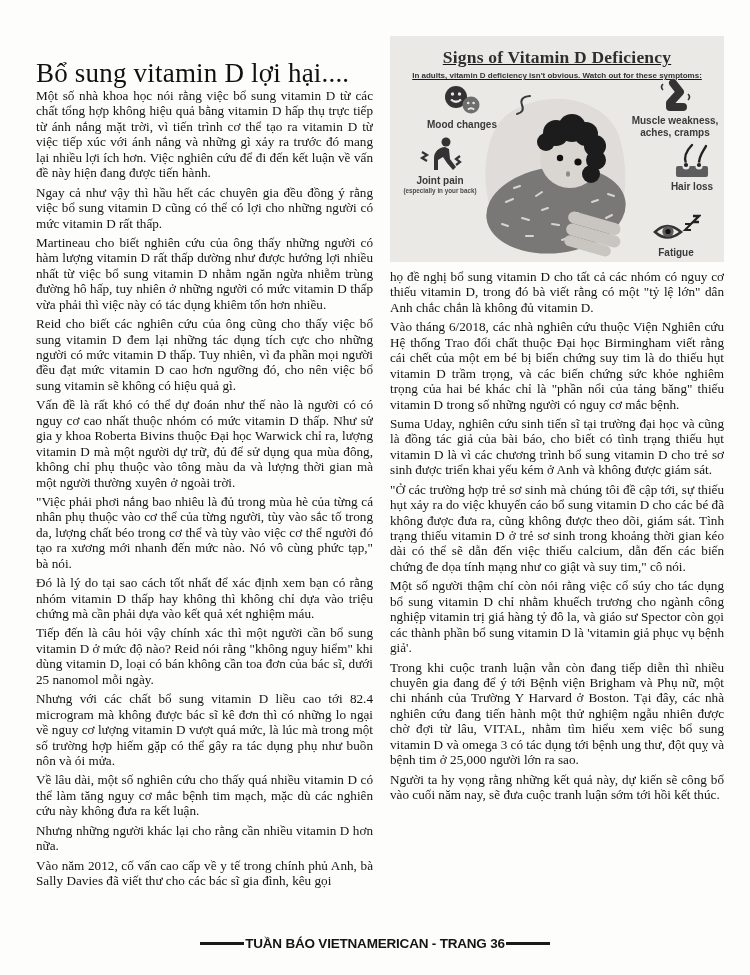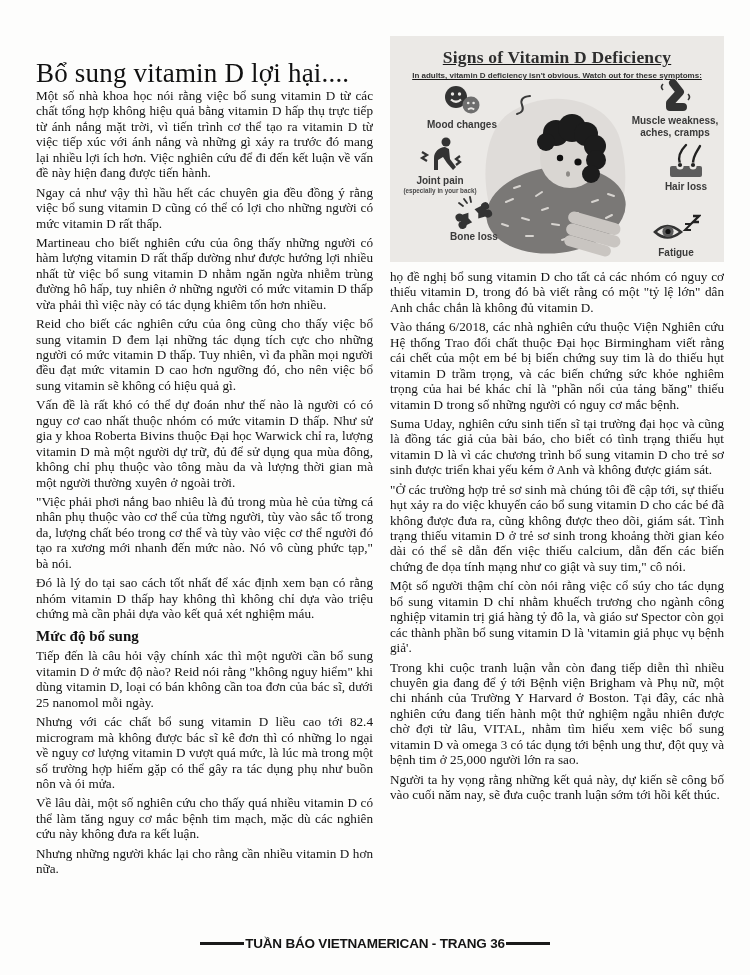--- a/index.html
+++ b/index.html
@@ -70,25 +70,25 @@
   <h1 class="article-title">Bổ sung vitamin D lợi hại....</h1>
 
   <div class="col col-left">
     <p>Một số nhà khoa học nói rằng việc bổ sung vitamin D từ các chất tổng hợp không hiệu quả bằng vitamin D hấp thụ trực tiếp từ ánh nắng mặt trời, vì tiến trình cơ thể tạo ra vitamin D từ việc tiếp xúc với ánh nắng và những gì xảy ra trước đó mang lại nhiều lợi ích hơn. Việc nghiên cứu để đi đến kết luận về vấn đề này hiện đang được tiến hành.</p>
     <p>Ngay cả như vậy thì hầu hết các chuyên gia đều đồng ý rằng việc bổ sung vitamin D cũng có thể có lợi cho những người có mức vitamin D rất thấp.</p>
     <p>Martineau cho biết nghiên cứu của ông thấy những người có hàm lượng vitamin D rất thấp dường như được hưởng lợi nhiều nhất từ việc bổ sung vitamin D nhằm ngăn ngừa nhiễm trùng đường hô hấp, tuy nhiên ở những người có mức vitamin D thấp vừa phải thì việc này có tác dụng khiêm tốn hơn nhiều.</p>
     <p>Reid cho biết các nghiên cứu của ông cũng cho thấy việc bổ sung vitamin D đem lại những tác dụng tích cực cho những người có mức vitamin D thấp. Tuy nhiên, vì đa phần mọi người đều đạt mức vitamin D cao hơn ngưỡng đó, cho nên việc bổ sung vitamin sẽ không có hiệu quả gì.</p>
     <p>Vấn đề là rất khó có thể dự đoán như thế nào là người có có nguy cơ cao nhất thuộc nhóm có mức vitamin D thấp. Như sử gia y khoa Roberta Bivins thuộc Đại học Warwick chỉ ra, lượng vitamin D mà một người dự trữ, đủ để sử dụng qua mùa đông, không chỉ phụ thuộc vào tông màu da và lượng thời gian mà một người thường xuyên ở ngoài trời.</p>
     <p>"Việc phải phơi nắng bao nhiêu là đủ trong mùa hè của từng cá nhân phụ thuộc vào cơ thể của từng người, tùy vào sắc tố trong da, lượng chất béo trong cơ thể và tùy vào việc cơ thể người đó tạo ra xương mới nhanh đến mức nào. Nó vô cùng phức tạp," bà nói.</p>
     <p>Đó là lý do tại sao cách tốt nhất để xác định xem bạn có rằng nhóm vitamin D thấp hay không thì không chỉ dựa vào triệu chứng mà cần phải dựa vào kết quả xét nghiệm máu.</p>
-    <div class="section-heading">Mức độ bổ sung</div>
     <p>Tiếp đến là câu hỏi vậy chính xác thì một người cần bổ sung vitamin D ở mức độ nào? Reid nói rằng "không nguy hiểm" khi dùng vitamin D, loại có bán không cần toa đơn của bác sĩ, dưới 25 nanomol mỗi ngày.</p>
     <p>Nhưng với các chất bổ sung vitamin D liều cao tới 82.4 microgram mà không được bác sĩ kê đơn thì có những lo ngại về nguy cơ lượng vitamin D vượt quá mức, là lúc mà trong một số trường hợp hiếm gặp có thể gây ra tác dụng phụ như buồn nôn và ói mửa.</p>
     <p>Về lâu dài, một số nghiên cứu cho thấy quá nhiều vitamin D có thể làm tăng nguy cơ mắc bệnh tim mạch, mặc dù các nghiên cứu này không đưa ra kết luận.</p>
     <p>Nhưng những người khác lại cho rằng cần nhiều vitamin D hơn nữa.</p>
+    <p>Vào năm 2012, cố vấn cao cấp về y tế trong chính phủ Anh, bà Sally Davies đã viết thư cho các bác sĩ gia đình, kêu gọi</p>
   </div>
 
   <div class="col col-right">
 
     <div class="infographic">
       <div class="ig-title">Signs of Vitamin D Deficiency</div>
       <div class="ig-subtitle">In adults, vitamin D deficiency isn't obvious. Watch out for these symptoms:</div>
 
       <div class="person-wrap">
         <svg width="160" height="175" viewBox="0 0 160 175">
@@ -150,49 +150,31 @@
         <svg width="48" height="38" viewBox="0 0 48 38">
           <circle cx="30" cy="6" r="4.5" fill="#333"></circle>
           <path d="M29,11 C23,11 18,16 18,22 L18,34 L22,34 L22,24 L27,21 L31,27 L37,34 L40,31 L34,23 L33,13 Z" fill="#333"></path>
           <path d="M6,16 l5,3 -5,3 5,3" stroke="#333" stroke-width="2.2" fill="none"></path>
           <path d="M44,20 l-4,3 4,3 -4,3" stroke="#333" stroke-width="2.2" fill="none"></path>
         </svg>
         <div class="lbl">Joint pain</div>
         <div class="sub">(especially in your back)</div>
       </div>
 
-      <div class="symptom" style="left:40px;top:158px;width:88px;">
-        <svg width="46" height="36" viewBox="0 0 46 36">
-          <g fill="#333" transform="rotate(-22 23 22)">
-            <circle cx="9" cy="18" r="4"></circle>
-              <circle cx="9" cy="26" r="4"></circle>
-            <path d="M9,16 L19,17 L17,22 L19,27 L9,28 Z"></path>
-            <circle cx="37" cy="17" r="4"></circle>
-              <circle cx="37" cy="25" r="4"></circle>
-            <path d="M37,15 L26,16 L28,21 L26,26 L37,27 Z"></path>
-          </g>
-          <g stroke="#333" stroke-width="1.8" stroke-linecap="round">
-            <path d="M13,5 l3,4"></path>
-              <path d="M19,3 l1,5"></path>
-              <path d="M8,9 l4,3"></path>
-          </g>
-        </svg>
-        <div class="lbl">Bone loss</div>
-      </div>
 
       <div class="symptom" style="left:240px;top:42px;width:90px;">
         <svg width="40" height="36" viewBox="0 0 40 36">
           <path d="M18,5 L25,14 L15,25 L15,29 L28,29" stroke="#333" stroke-width="8" fill="none" stroke-linecap="round" stroke-linejoin="round"></path>
           <path d="M8,6 q-3,3 0,6" stroke="#333" stroke-width="1.6" fill="none"></path>
           <path d="M33,16 q3,3 0,6" stroke="#333" stroke-width="1.6" fill="none"></path>
         </svg>
         <div class="lbl">Muscle weakness, aches, cramps</div>
       </div>
 
-      <div class="symptom" style="left:258px;top:106px;width:76px;">
+      <div class="symptom" style="left:264px;top:106px;width:76px;">
         <svg width="42" height="38" viewBox="0 0 42 38">
           <path d="M15,22 C12,14 16,8 21,3" stroke="#222" stroke-width="2.4" fill="none" stroke-linecap="round"></path>
           <path d="M28,22 C28,13 32,10 35,4" stroke="#222" stroke-width="2.4" fill="none" stroke-linecap="round"></path>
           <rect x="5" y="24" width="32" height="11" rx="2" fill="#5d5d5d"></rect>
           <circle cx="15" cy="24" r="3.6" fill="#ebe9e6"></circle>
             <circle cx="28" cy="24" r="3.6" fill="#ebe9e6"></circle>
           <circle cx="15" cy="23" r="2.1" fill="#222"></circle>
             <circle cx="28" cy="23" r="2.1" fill="#222"></circle>
         </svg>
         <div class="lbl">Hair loss</div>

